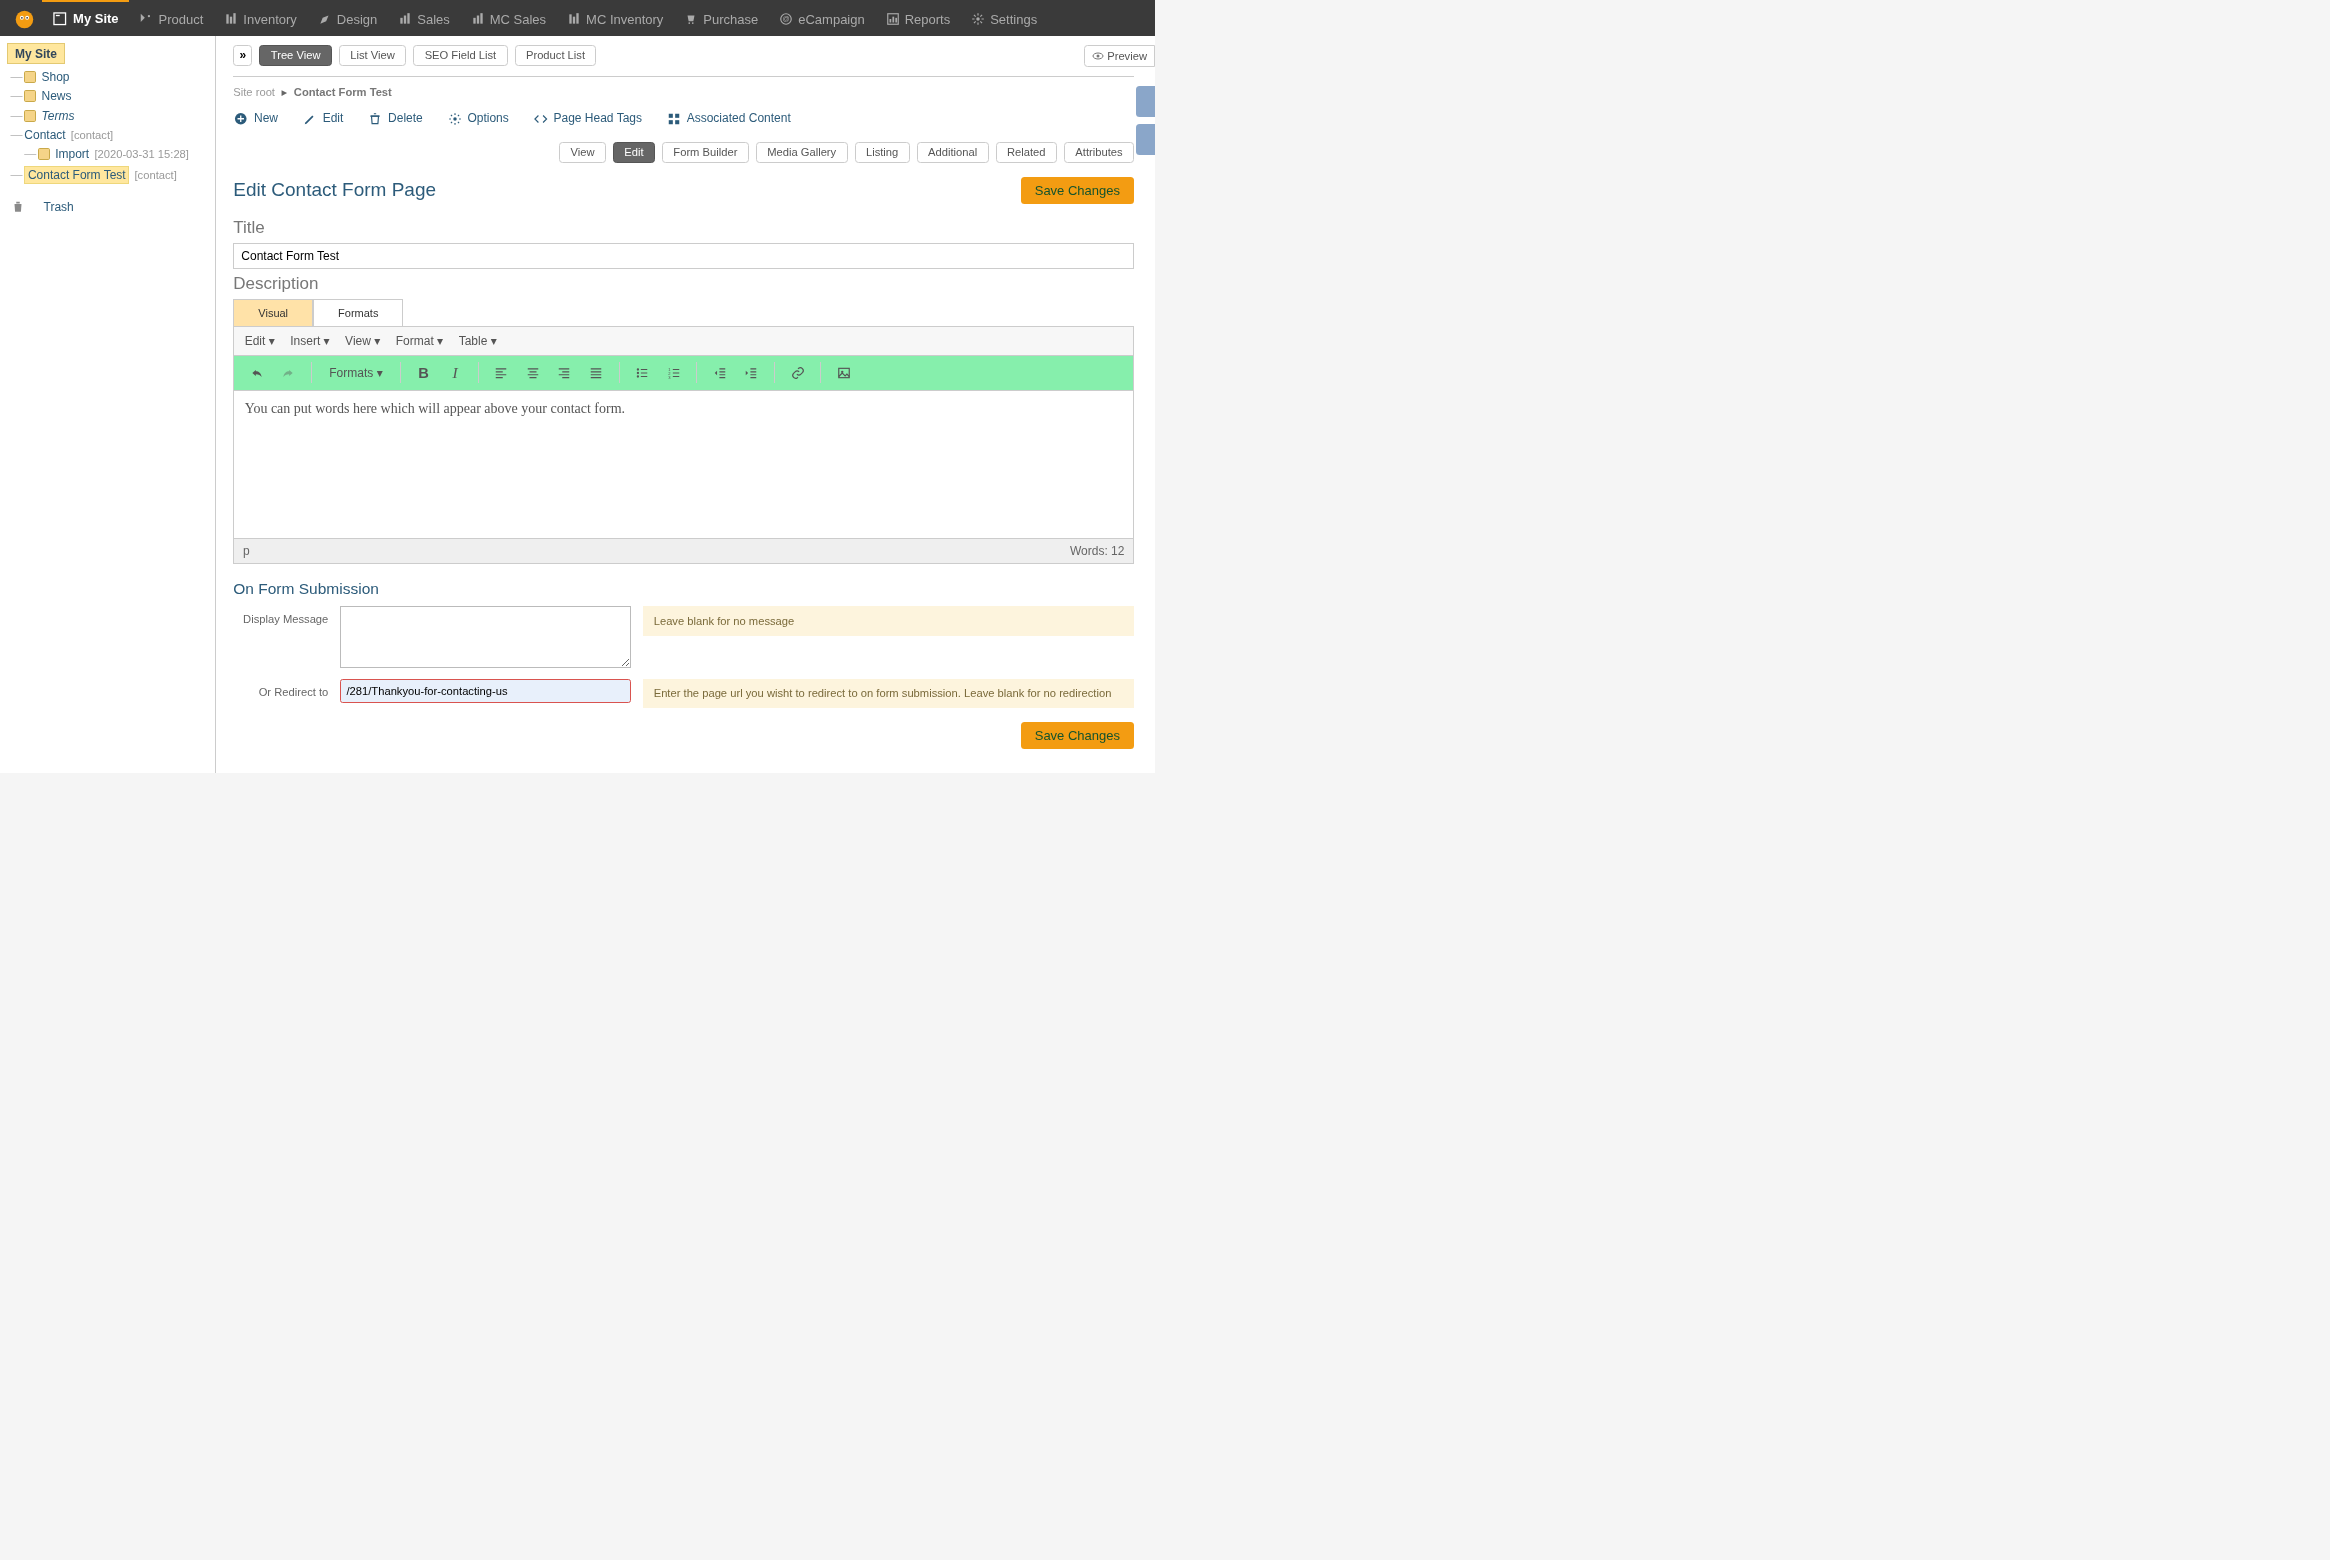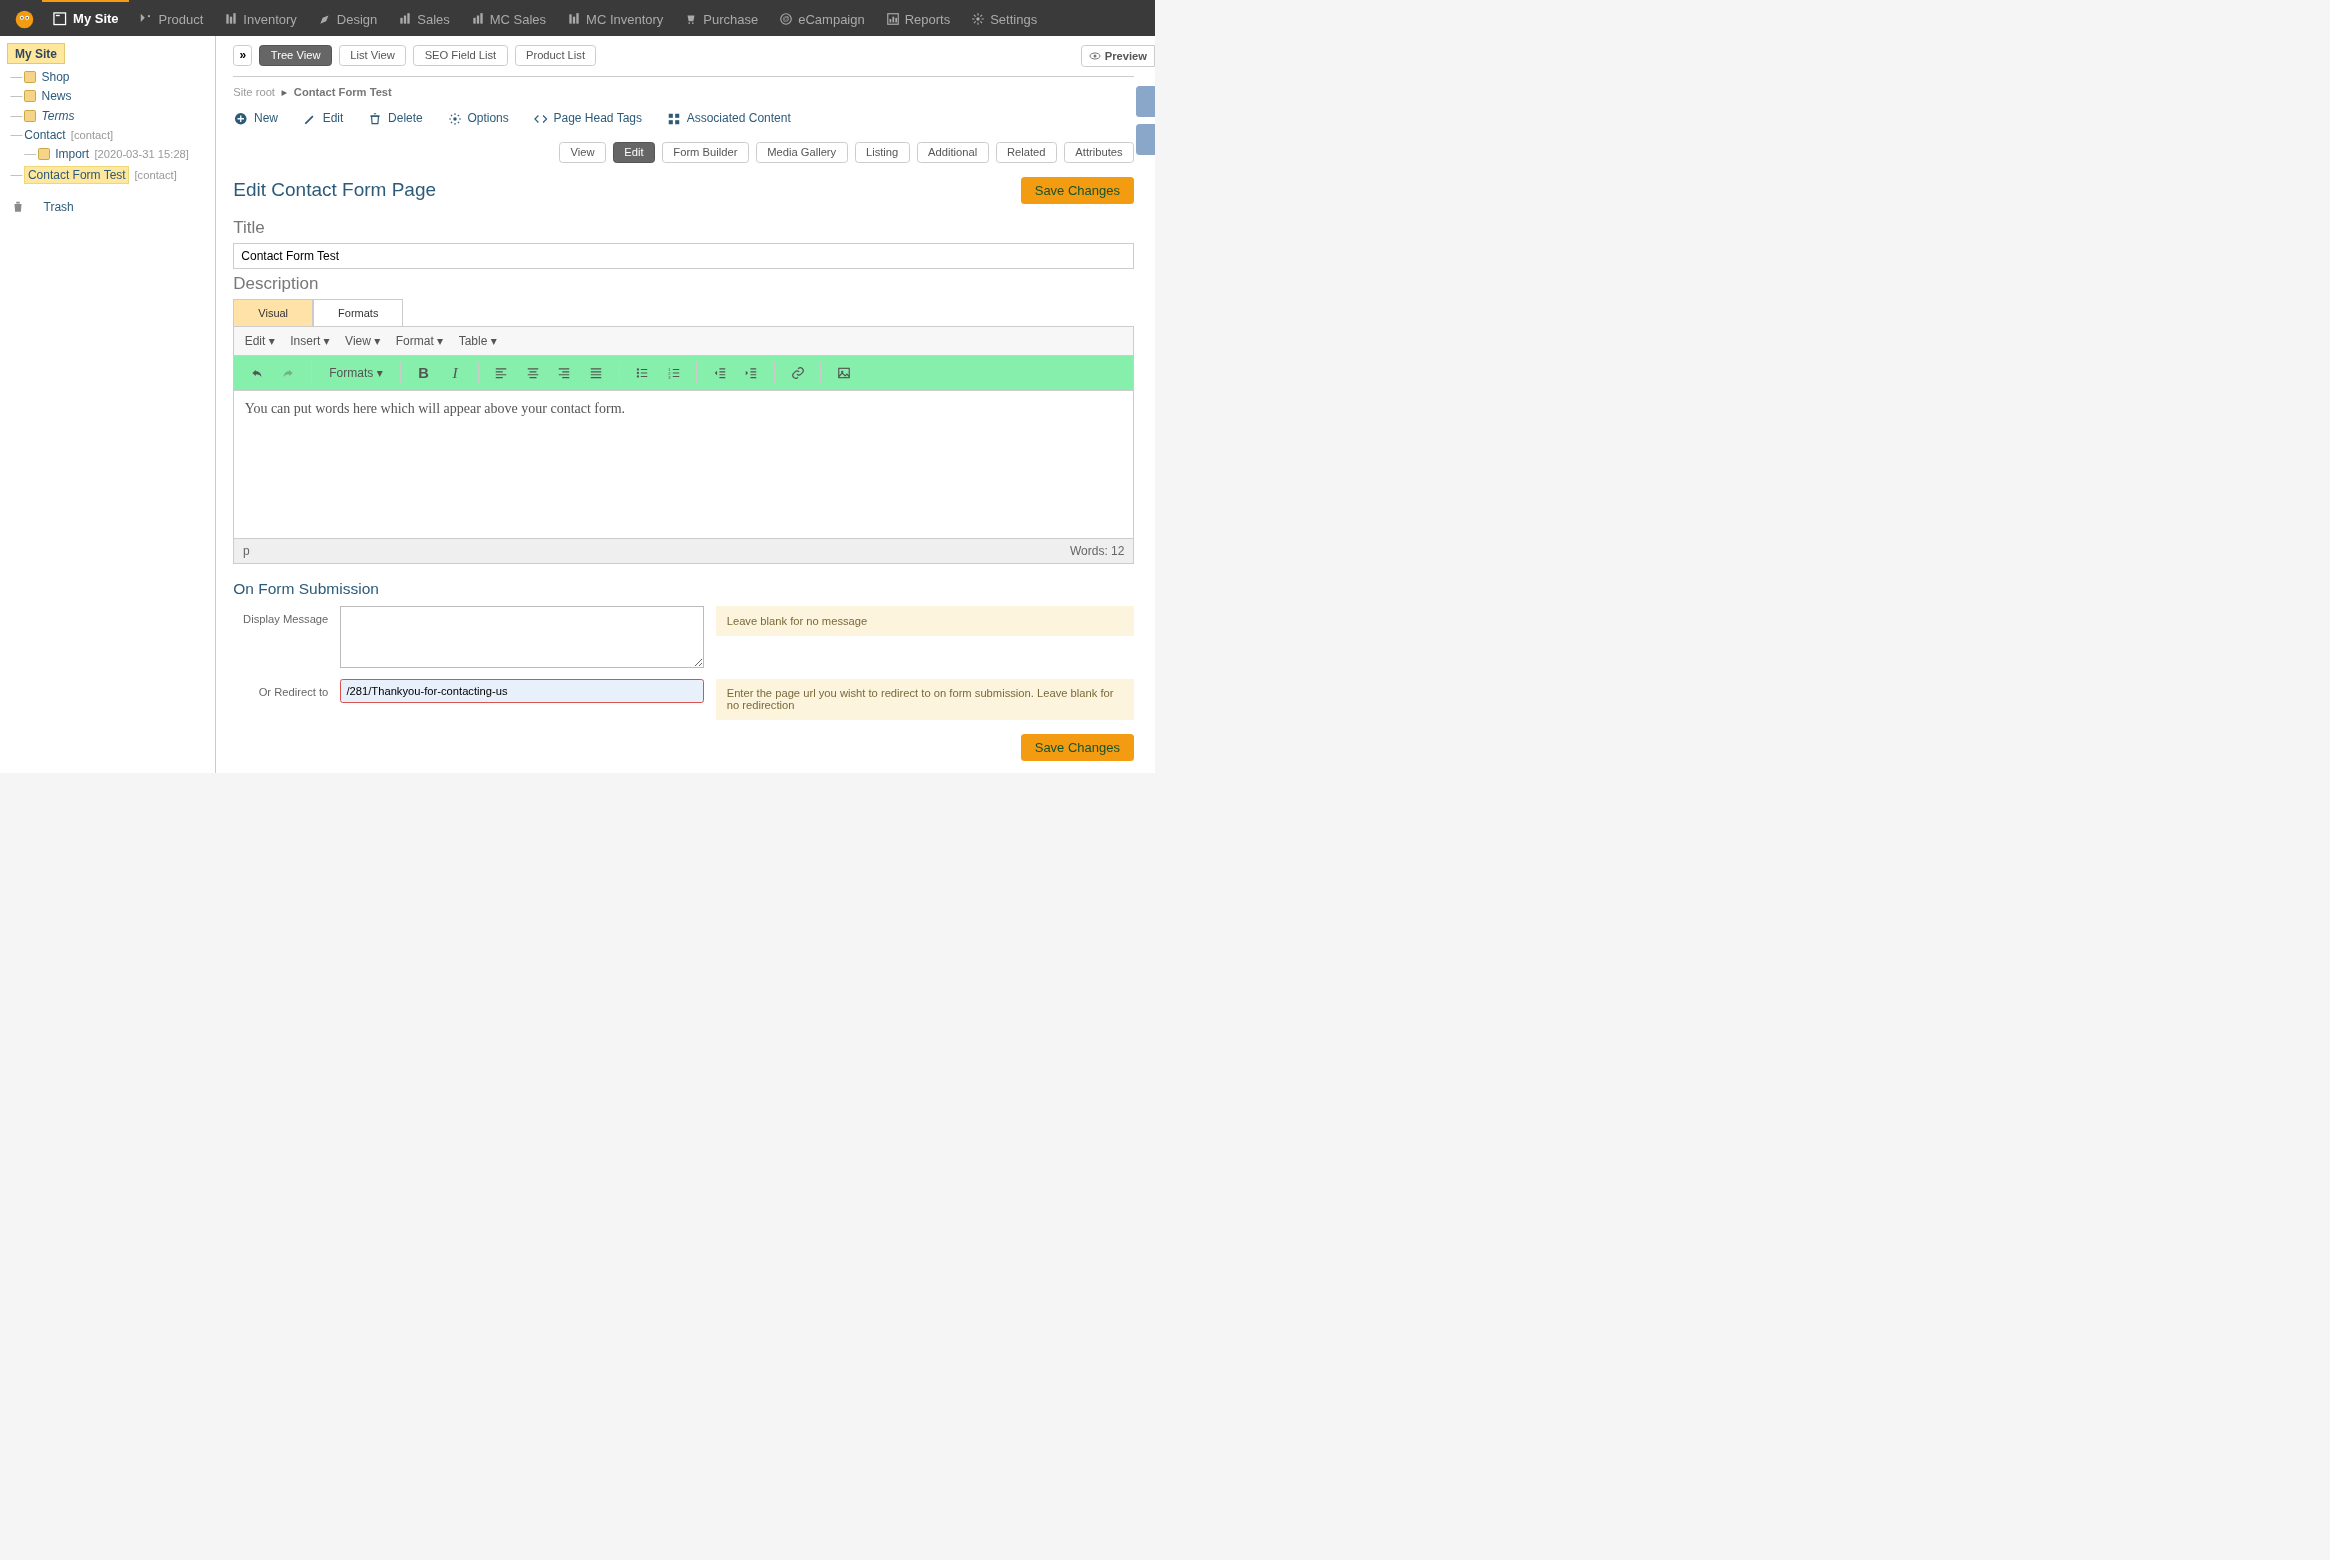--- a/index.html
+++ b/index.html
@@ -133,21 +133,20 @@
     position:absolute;
     right:0; top:8.6px;
     border:0.9px solid #ccc;
     background:#fff;
     padding:4.3px 7px;
     border-radius:3.5px 0 0 3.5px;
     font-size:11.2px;
     color:#555;
     display:flex;align-items:center;gap:3.5px;
     cursor:pointer;
-    font-weight:bold;
   }
   .breadcrumb {
     padding:8.6px 0;
     font-size:11.2px;
     color:#999;
   }
   .breadcrumb .sep{margin:0 3.5px;color:#666;}
   .breadcrumb b{color:#777;}
   .action-row{
     display:flex;
@@ -262,21 +261,21 @@
   }
   .form-row .lbl{
     width:95px;
     text-align:right;
     font-size:11.2px;
     color:#666;
     padding-top:7px;
     flex-shrink:0;
   }
   .form-row textarea, .form-row input{
-    width:364px;
+    width:291px;
     border:0.9px solid #bbb;
     padding:5.2px;
     font-size:11.2px;
   }
   .form-row textarea{height:62px;resize:both;}
   .form-row input.highlight{
     border:1.7px solid #d9534f;
     background:#e8f0fb;
     border-radius:2.6px;
   }

